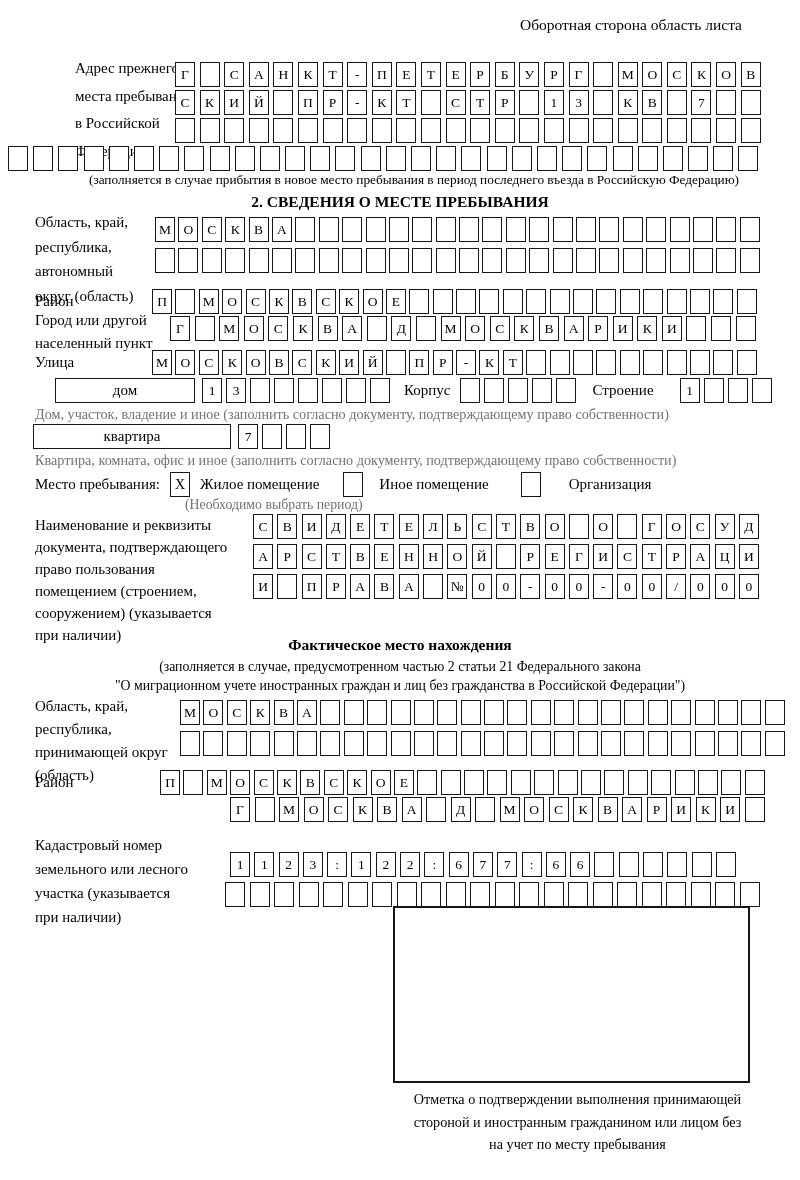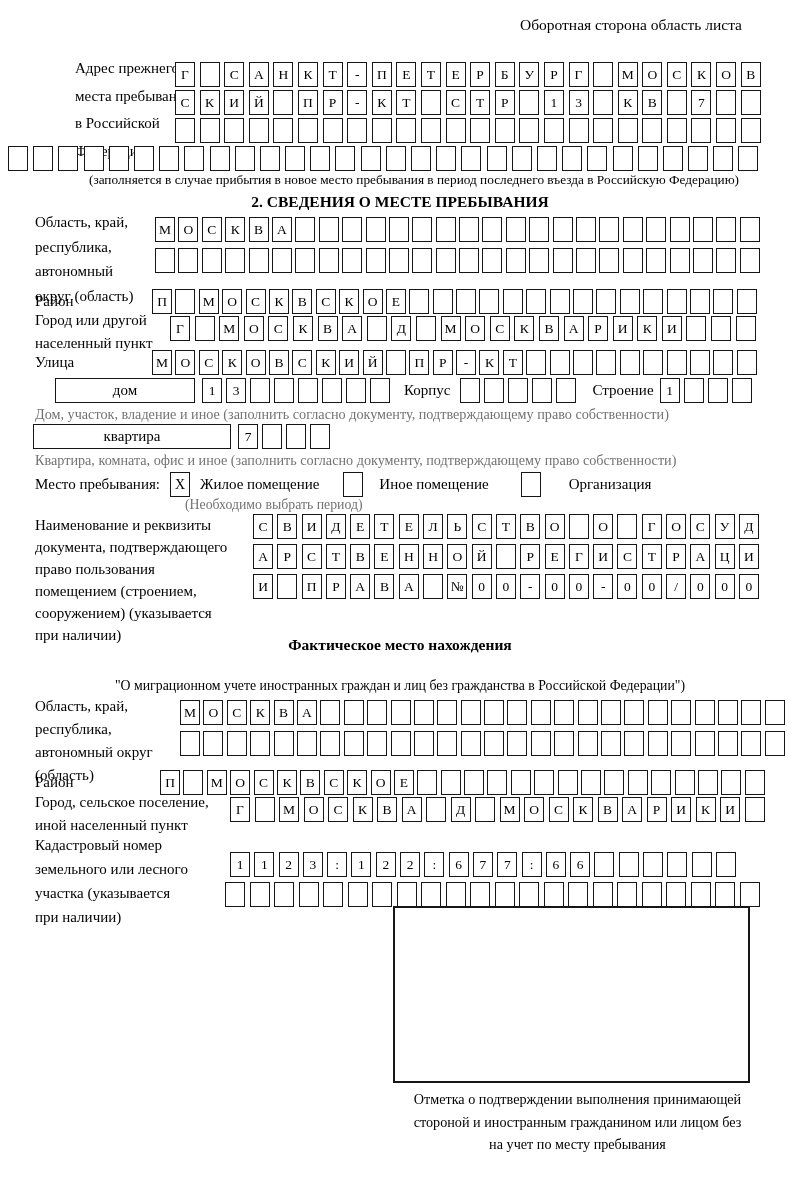--- a/index.html
+++ b/index.html
@@ -319,21 +319,21 @@
         <span class="cell"></span>
       </div>
     <div class="inline-lbl" style="margin:0 10px 0 14px;">Корпус</div>
     <div class="cells g8">
         <span class="cell"></span>
         <span class="cell"></span>
         <span class="cell"></span>
         <span class="cell"></span>
         <span class="cell"></span>
       </div>
-    <div class="inline-lbl" style="margin:0 6px 0 16px;">Строение</div>
+    <div class="inline-lbl" style="margin:0 26px 0 16px;">Строение</div>
     <div class="cells g8">
         <span class="cell">1</span>
         <span class="cell"></span>
         <span class="cell"></span>
         <span class="cell"></span>
       </div>
   </div>
   <div class="abs caption-left" style="left:35px;top:406px;">Дом, участок, владение и иное (заполнить согласно документу, подтверждающему право собственности)</div>
 
   <div class="abs" style="left:33px;top:424px;display:flex;align-items:flex-start;">
@@ -430,26 +430,27 @@
       <span class="cell">-</span>
       <span class="cell">0</span>
       <span class="cell">0</span>
       <span class="cell">/</span>
       <span class="cell">0</span>
       <span class="cell">0</span>
       <span class="cell">0</span>
     </div>
 
   <div class="abs title" style="left:0;top:636px;">Фактическое место нахождения</div>
+  <div class="abs center caption" style="left:0;top:659px;font-size:13.8px;">(заполняется в случае, предусмотренном частью 2 статьи 21 Федерального закона</div>
   <div class="abs center caption" style="left:0;top:678px;font-size:13.8px;">"О миграционном учете иностранных граждан и лиц без гражданства в Российской Федерации")</div>
 
   <div class="abs lbl lines" style="left:35px;top:695px;line-height:23px;">
       <div>Область, край,</div>
       <div>республика,</div>
-      <div>автономный округ</div>
+      <div>принимающей округ</div>
       <div>(область)</div>
     </div>
   <div class="abs cells g26" style="left:180px;top:700px;">
       <span class="cell">М</span>
       <span class="cell">О</span>
       <span class="cell">С</span>
       <span class="cell">К</span>
       <span class="cell">В</span>
       <span class="cell">А</span>
       <span class="cell"></span>
@@ -525,24 +526,20 @@
       <span class="cell"></span>
       <span class="cell"></span>
       <span class="cell"></span>
       <span class="cell"></span>
       <span class="cell"></span>
       <span class="cell"></span>
       <span class="cell"></span>
       <span class="cell"></span>
     </div>
 
-  <div class="abs lbl lines" style="left:35px;top:791px;line-height:23px;">
-      <div>Город, сельское поселение,</div>
-      <div>иной населенный пункт</div>
-    </div>
   <div class="abs cells g22" style="left:230px;top:797px;">
       <span class="cell">Г</span>
       <span class="cell"></span>
       <span class="cell">М</span>
       <span class="cell">О</span>
       <span class="cell">С</span>
       <span class="cell">К</span>
       <span class="cell">В</span>
       <span class="cell">А</span>
       <span class="cell"></span>

